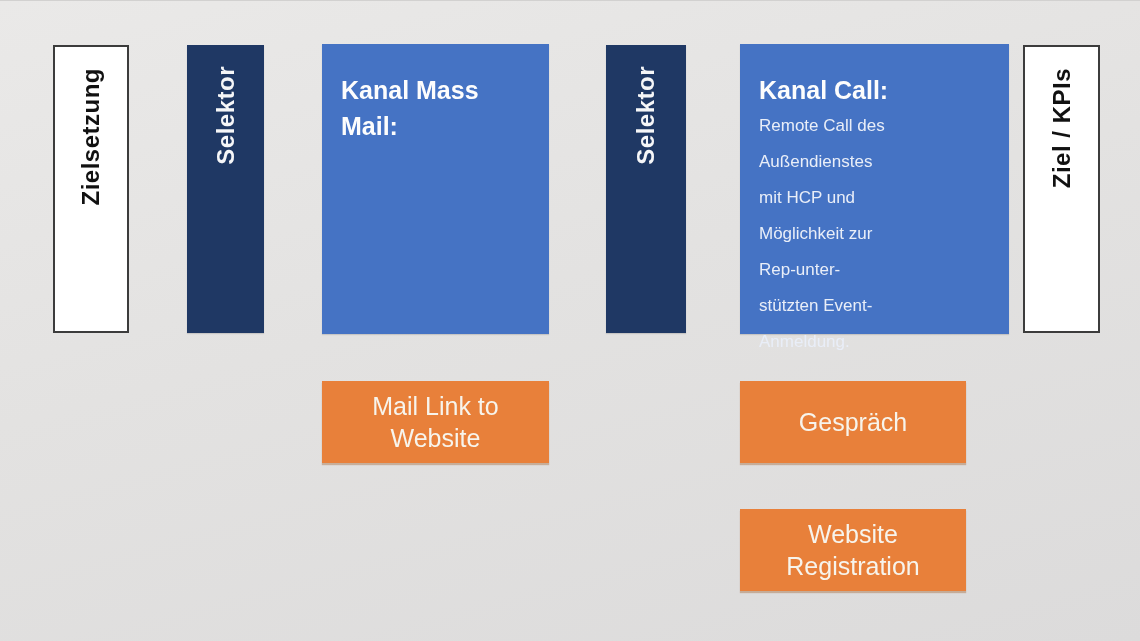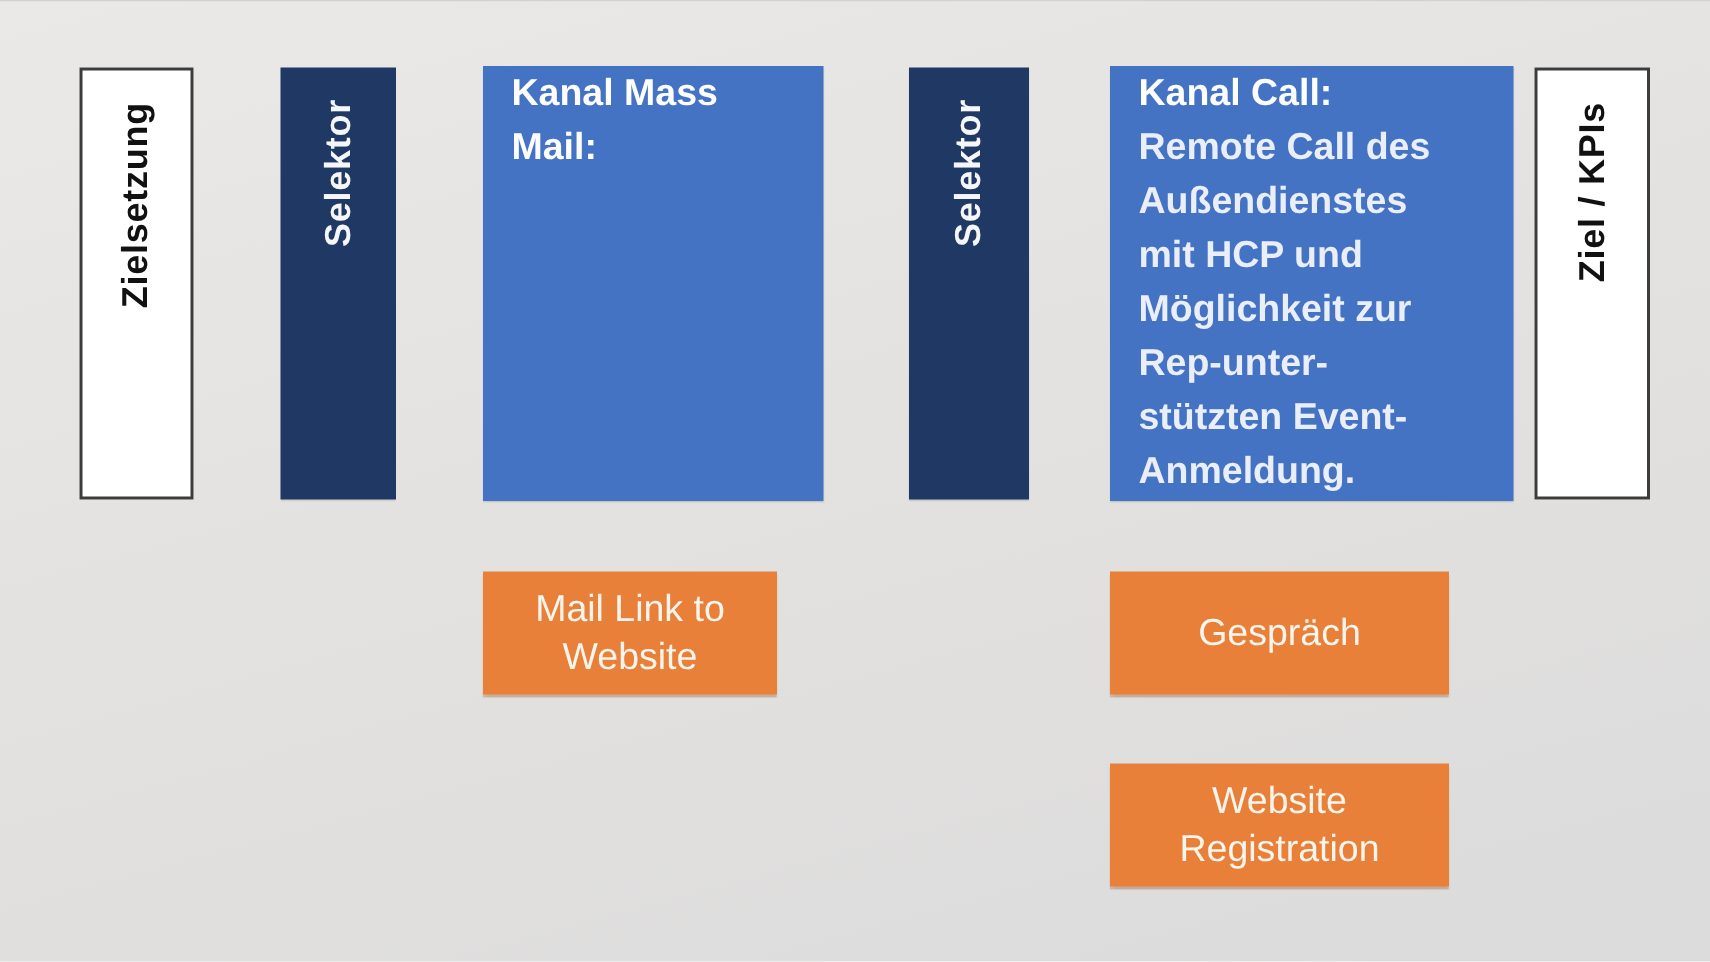--- a/index.html
+++ b/index.html
@@ -46,36 +46,35 @@
   }
   .navybox {
     background: #1f3864;
     color: #f5f6f8;
     box-shadow: 0 1px 1px rgba(0,0,0,0.12);
   }
   .bluebox {
     background: #4573c4;
     top: 43px;
     height: 290px;
-    padding: 0 18px 0 19px;
+    padding: 28px 18px 0 19px;
     box-shadow: 0 1px 1px rgba(0,0,0,0.12);
   }
   .bluebox .channel-title {
     font-size: 25px;
     line-height: 36px;
     font-weight: bold;
     color: #fdfdfd;
     white-space: pre-line;
   }
   .bluebox .channel-desc {
-    font-size: 25px;
+    font-size: 17px;
     line-height: 36px;
     color: #e9eef8;
     white-space: pre-line;
-    font-weight: bold;
   }
   .orangebox {
     background: #e8803a;
     height: 82px;
     display: flex;
     align-items: center;
     justify-content: center;
     text-align: center;
     font-size: 25px;
     line-height: 32px;
@@ -114,21 +113,21 @@
 Möglichkeit zur
 Rep-unter-
 stützten Event-
 Anmeldung.</div>
   </div>
 
   <div class="box vbox whitebox" style="left:1023px; width:77px;">
     <span class="vlabel">Ziel / KPIs</span>
   </div>
 
-  <div class="box orangebox" style="left:322px; top:380px; width:196px;">
+  <div class="box orangebox" style="left:322px; top:380px; width:227px;">
     <span>Mail Link to
 Website</span>
   </div>
 
   <div class="box orangebox" style="left:740px; top:380px; width:226px;">
     <span>Gespräch</span>
   </div>
 
   <div class="box orangebox" style="left:740px; top:508px; width:226px;">
     <span>Website

